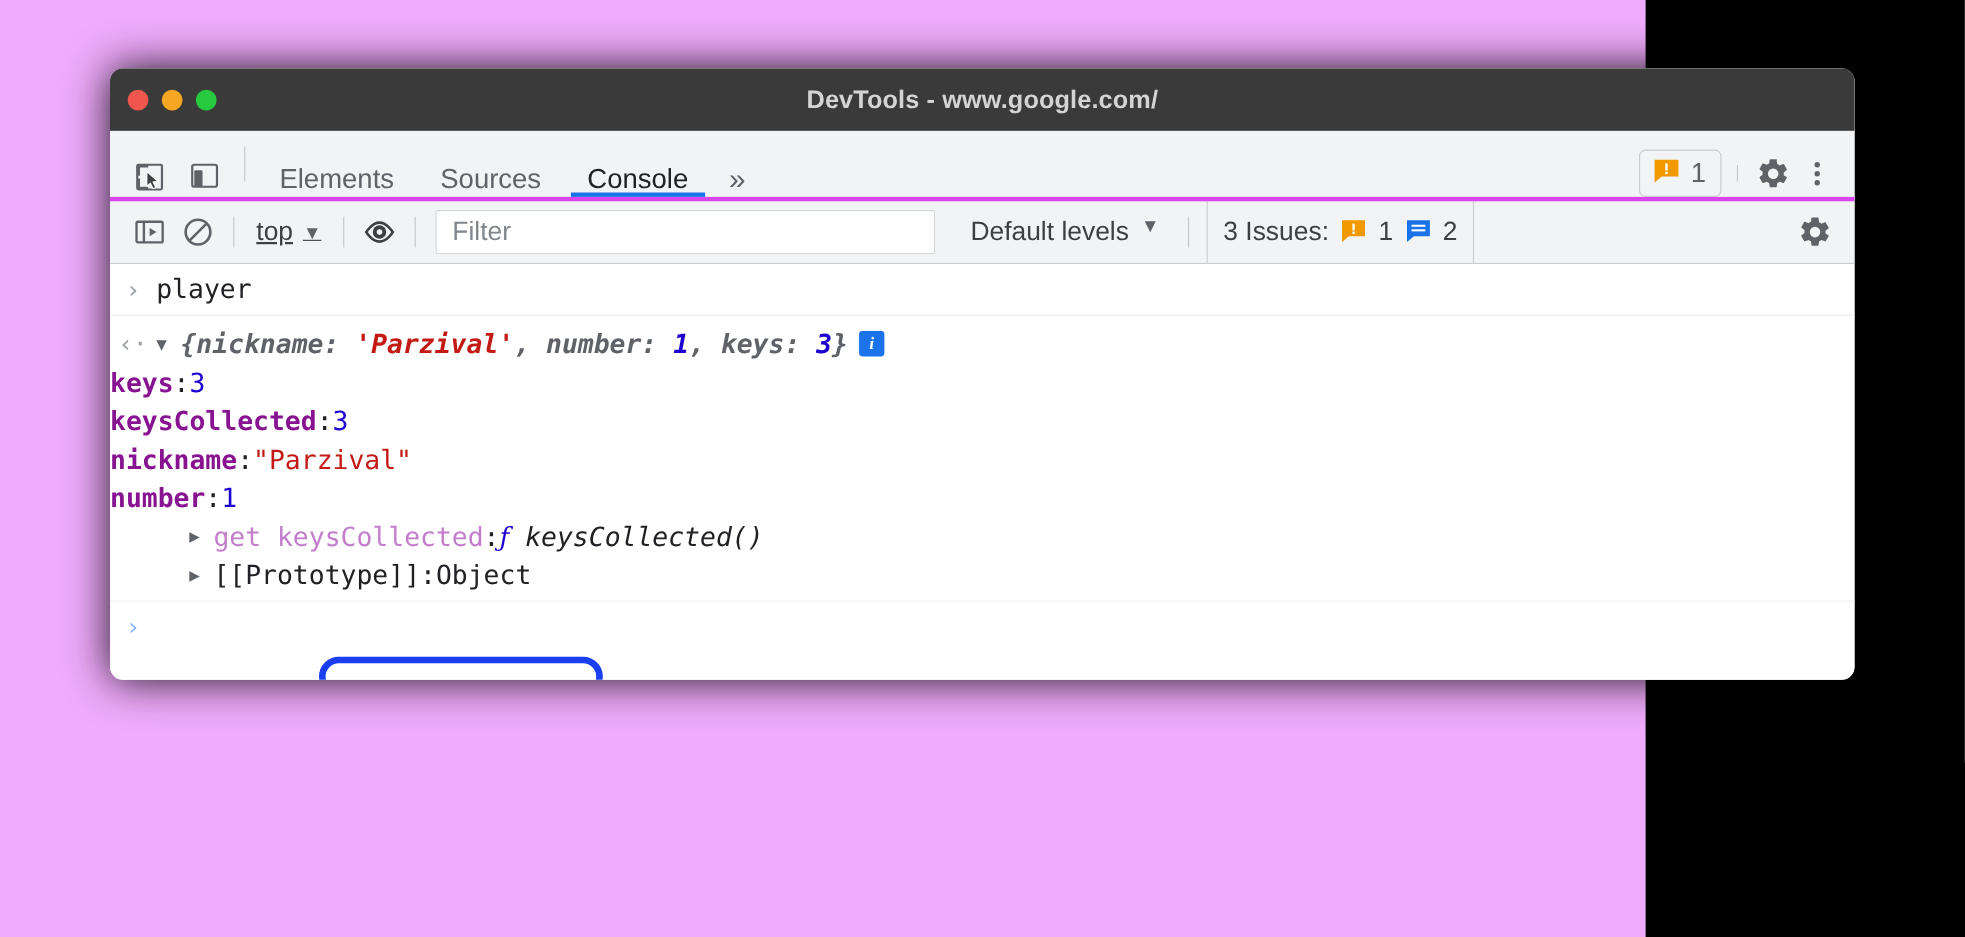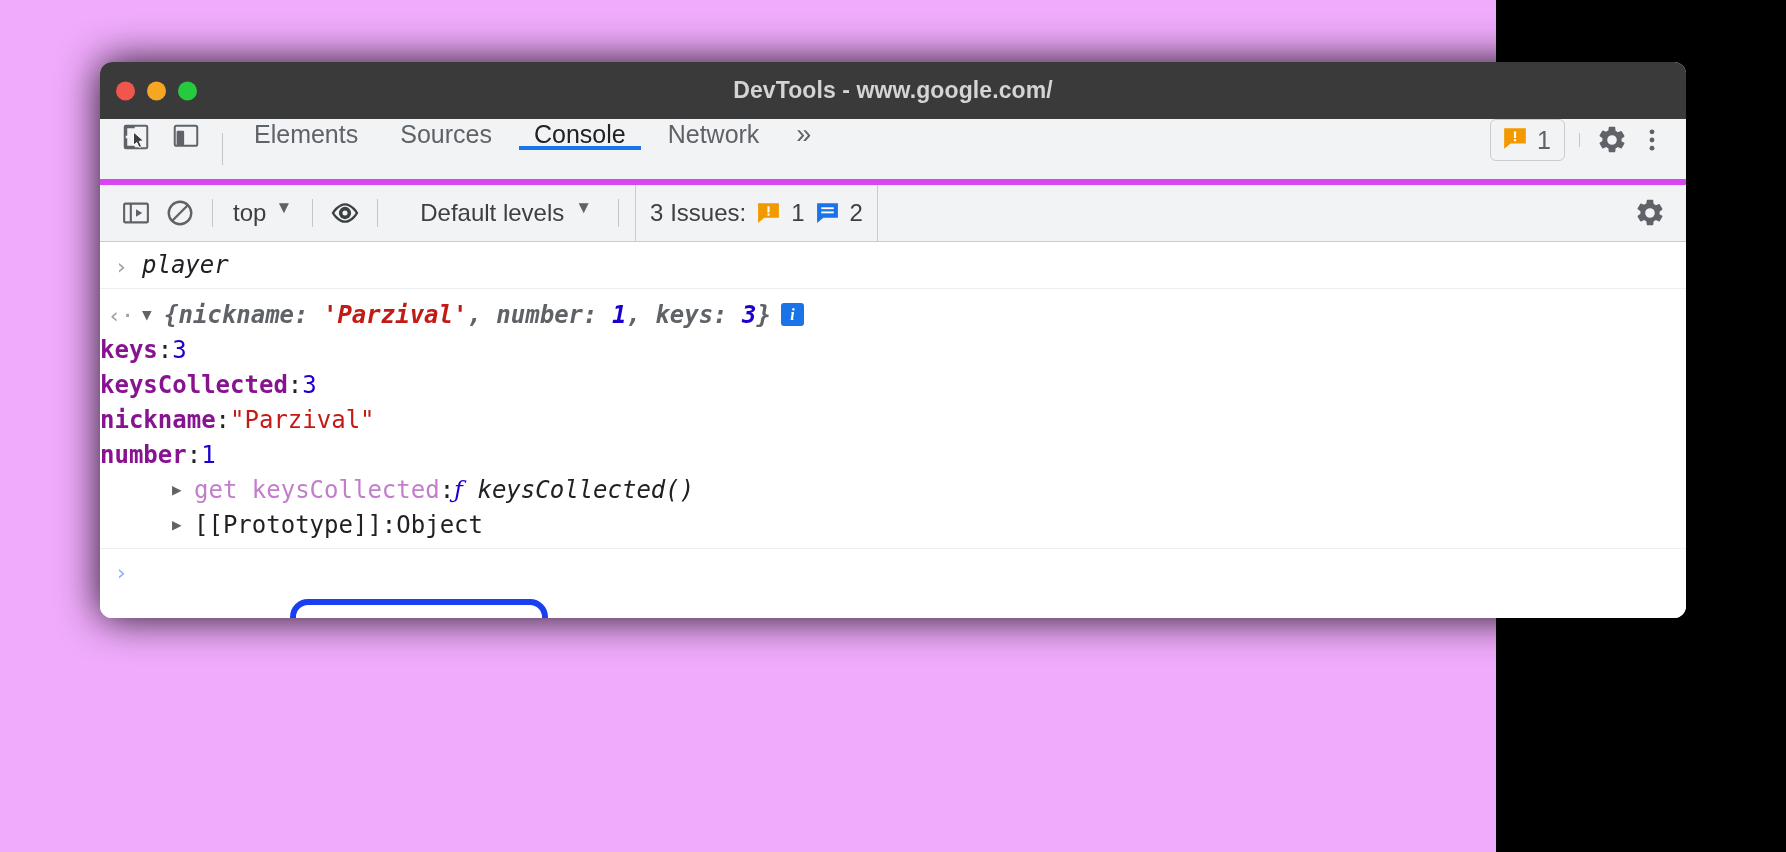--- a/index.html
+++ b/index.html
@@ -62,23 +62,23 @@
     font-size: 23px;
     font-weight: bold;
     letter-spacing: 0.1px;
   }
 
   
   #tabbar {
     position: relative;
     height: 60px;
     background: #f1f3f4;
-    border-bottom: 6px solid #d946ef;
-    display: flex;
-    align-items: flex-start;
+    border-bottom: 4px solid #d946ef;
+    display: flex;
+    align-items: flex-end;
   }
   .tb-icons {
     display: flex;
     align-items: center;
     padding: 0 8px 0 18px;
     gap: 14px;
   }
   .tb-icon-btn {
     width: 36px;
     height: 36px;
@@ -161,25 +161,26 @@
     justify-content: center;
   }
   .cb-div {
     width: 1px;
     height: 28px;
     background: #c4c7c9;
     margin: 0 10px;
   }
   .ctx-select {
     display: flex;
-    align-items: flex-start;
+    align-items: center;
     gap: 9px;
     padding: 0 10px;
     font-size: 24px;
     color: #3c4043;
+    text-decoration: underline;
   }
   .caret {
     font-size: 17px;
     color: #5f6368;
     line-height: 1;
   }
   #filter-input {
     flex: 0 0 auto;
     width: 424px;
     height: 38px;
@@ -243,21 +244,21 @@
     padding-top: 2px;
   }
   .gutter.in  { color: #9aa0a6; }
   .gutter.out { color: #9aa0a6; }
 
   #row-input {
     height: 46px;
     align-items: center;
     border-bottom: 1px solid #eceff1;
   }
-  #row-input .code { color: #202124; font-style: italic; }
+  #row-input .code { color: #202124; }
 
   #result-block {
     padding-top: 8px;
     padding-bottom: 6px;
     border-bottom: 1px solid #eceff1;
   }
   .result-line {
     display: flex;
     align-items: center;
     height: 35px;
@@ -361,23 +362,20 @@
       <div class="vdiv"></div>
       <div class="tabs">
         <div class="tab">
             <span>Elements</span>
           </div>
         <div class="tab">
             <span>Sources</span>
           </div>
         <div class="tab active">
             <span>Console</span>
-          </div>
-        <div class="tab">
-            <span>Network</span>
           </div>
         <div class="tab more">
             <span>»</span>
           </div>
       </div>
       <div class="tb-right">
         <div class="warn-chip">
           <span>
             <svg width="26" height="26" viewBox="0 0 24 24">
               <path d="M2 3 h20 v14 h-14 l-6 5 z" fill="#f29900"></path>
@@ -424,20 +422,23 @@
       </span>
       <span class="cb-div"></span>
       <span class="cb-btn">
         <svg width="32" height="32" viewBox="0 0 24 24">
           <path d="M12 5.5C6.8 5.5 3 12 3 12s3.8 6.5 9 6.5 9-6.5 9-6.5-3.8-6.5-9-6.5z" fill="none" stroke="#3c4043" stroke-width="1.8"></path>
           <circle cx="12" cy="12" r="4.6" fill="#3c4043"></circle>
           <circle cx="12" cy="12" r="1.9" fill="#f1f3f4"></circle>
         </svg>
       </span>
       <span class="cb-div"></span>
+      <div id="filter-input">
+        <span>Filter</span>
+      </div>
       <span class="levels">
         <span>Default levels</span>
         <span class="caret">▼</span>
       </span>
       <span class="cb-div"></span>
       <div class="issues-chip">
         <span>3 Issues:</span>
         <span>
           <svg width="25" height="25" viewBox="0 0 24 24" style="vertical-align:-4px">
             <path d="M2 3 h20 v14 h-14 l-6 5 z" fill="#f29900"></path>

